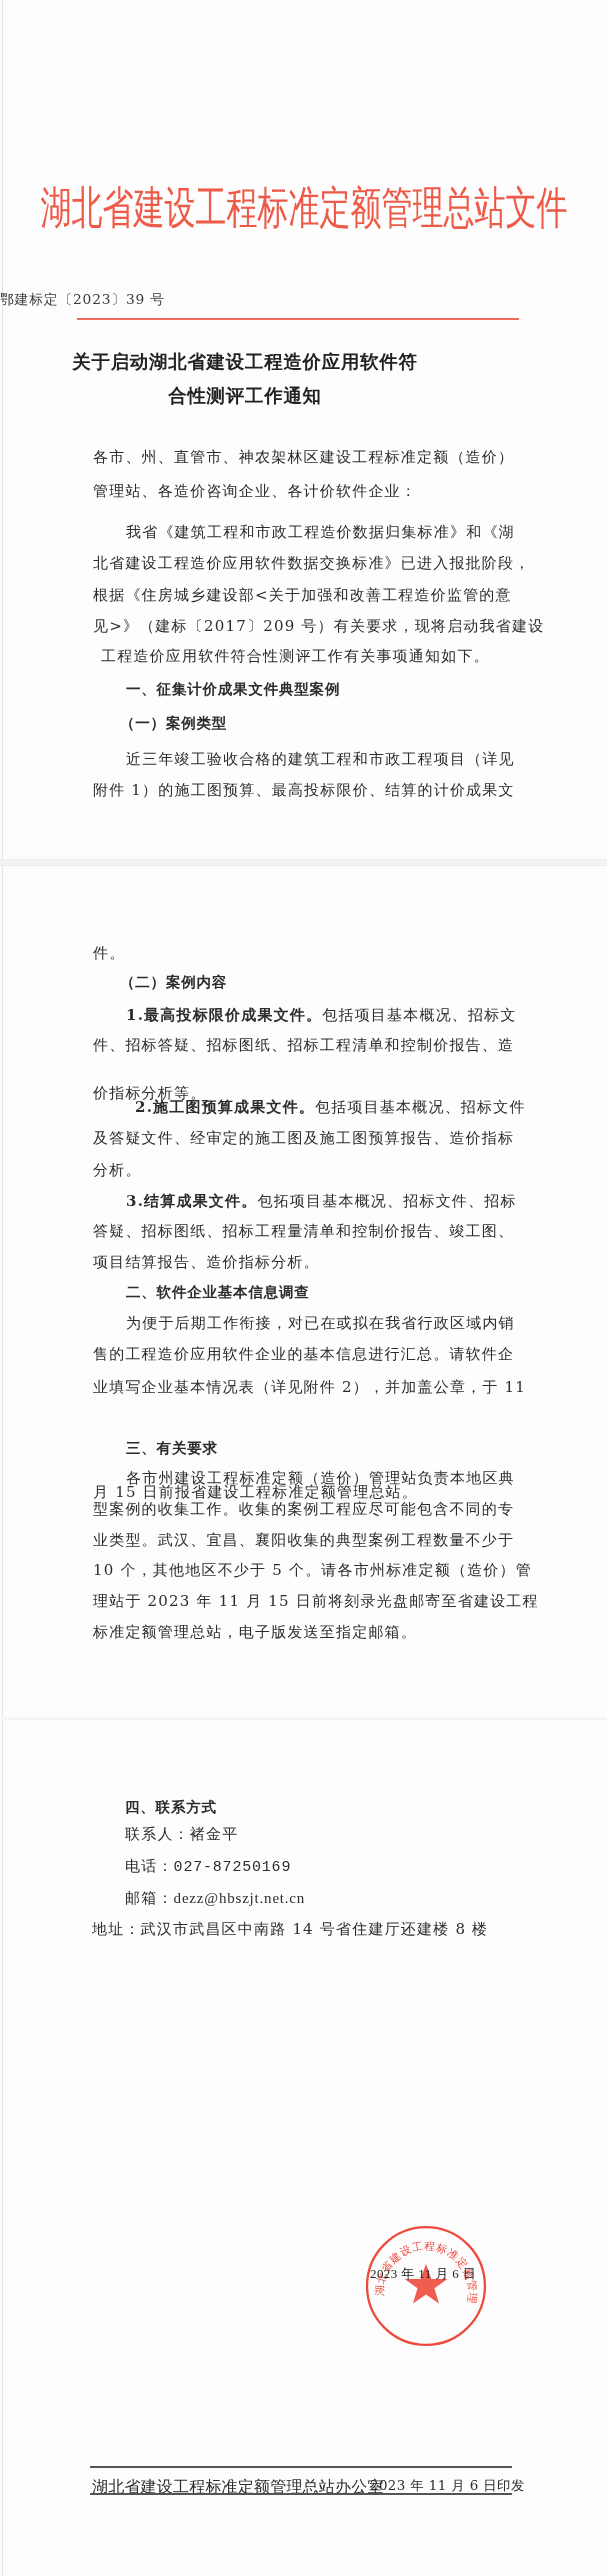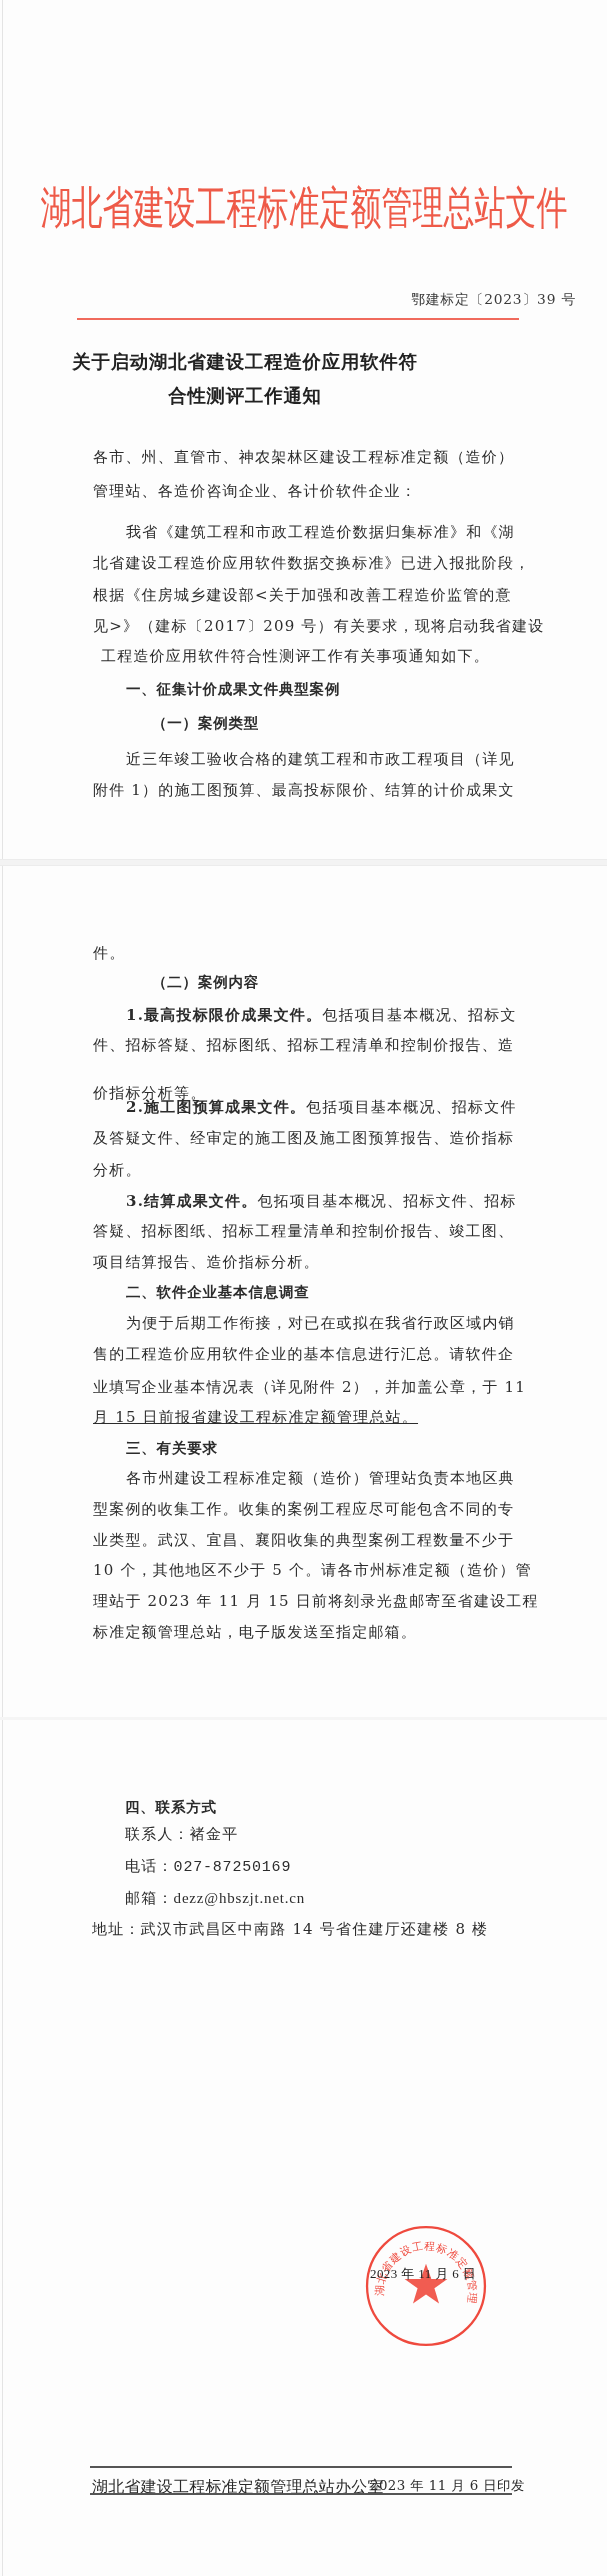--- a/index.html
+++ b/index.html
@@ -10,27 +10,27 @@
     color: #2a2a2a;
   }
   .page-edge { position: absolute; left: 1.5px; width: 0.8px; background: #e4e4e4; }
   .abs { position: absolute; white-space: nowrap; }
   .red-header {
     left: 0; width: 608px; top: 178px; text-align: center;
     font-size: 31px; color: #ee5a48; letter-spacing: 0px;
     font-family: "DejaVu Sans", "Liberation Sans", sans-serif;
     transform: scaleY(1.45); transform-origin: top center;
   }
-  .doc-no { left: 0; width: 576px; top: 291px; text-align: right; font-size: 13.8px; color: #3a3a3a; letter-spacing: 0.8px; }
+  .doc-no { left: 0; width: 576px; top: 291px; text-align: left; font-size: 13.8px; color: #3a3a3a; letter-spacing: 0.8px; }
   .red-rule { left: 77px; width: 442px; top: 318px; height: 1.5px; background: #f06a5c; }
   .title { left: 0; width: 490px; text-align: center; font-size: 18.4px; font-weight: bold; color: #222; letter-spacing: 0.8px; }
   .line { left: 93px; font-size: 15px; letter-spacing: 1.2px; color: #2c2c2c; }
   .indent { left: 126px; }
   .h1 { font-weight: bold; font-family: "DejaVu Sans", "Liberation Sans", sans-serif; font-size: 14.5px; letter-spacing: 0.8px; }
-  .h2 { font-weight: bold; font-family: Liberation Sans, sans-serif; font-size: 14.5px; letter-spacing: 0.8px; left: 152px; }
+  .h2 { font-weight: bold; font-family: Liberation Sans, sans-serif; font-size: 14.5px; letter-spacing: 0.8px; left: 120px; }
   .lead { font-weight: bold; }
   .page-break { left: 0; width: 608px; top: 859px; height: 4.6px; background: #f3f3f3; border-top: 0.8px solid #ececec; border-bottom: 0.8px solid #ececec; }
   .page-break2 { left: 0; width: 608px; top: 1717px; height: 3.1px; background: #f5f5f5; }
   .stamp { left: 364px; top: 2224px; width: 124px; height: 124px; }
   .sign-date { left: 370px; top: 2265px; font-size: 13px; color: #222; letter-spacing: 0.4px; font-family: "Liberation Serif", serif; }
   .footer-rule { left: 90px; width: 422px; height: 1.5px; background: #555; }
   .footer-left { left: 92px; top: 2477px; font-size: 16px; color: #2a2a2a; letter-spacing: 0.2px; }
   .footer-right { left: 370px; top: 2477px; font-size: 13.4px; color: #2a2a2a; letter-spacing: 0.4px; }
 </style>
 </head>
@@ -63,37 +63,37 @@
 <div class="abs line" style="top:944px;">件。</div>
 
 <div class="abs line h2" style="top:973px;">（二）案例内容</div>
 
 <div class="abs line indent" style="top:1006px;">
   <span class="lead">1.最高投标限价成果文件。</span><span>包括项目基本概况、招标文</span>
 </div>
 <div class="abs line" style="top:1036px;">件、招标答疑、招标图纸、招标工程清单和控制价报告、造</div>
 <div class="abs line" style="top:1084px;">价指标分析等。</div>
 
-<div class="abs line indent" style="top:1098px;">
+<div class="abs line indent" style="top:1098px;margin-left:9px;">
   <span class="lead">2.施工图预算成果文件。</span><span>包括项目基本概况、招标文件</span>
 </div>
 <div class="abs line" style="top:1129px;">及答疑文件、经审定的施工图及施工图预算报告、造价指标</div>
 <div class="abs line" style="top:1161px;">分析。</div>
 
 <div class="abs line indent" style="top:1192px;">
   <span class="lead">3.结算成果文件。</span><span>包拓项目基本概况、招标文件、招标</span>
 </div>
 <div class="abs line" style="top:1222px;">答疑、招标图纸、招标工程量清单和控制价报告、竣工图、</div>
 <div class="abs line" style="top:1253px;">项目结算报告、造价指标分析。</div>
 
 <div class="abs line indent h1" style="top:1283px;">二、软件企业基本信息调查</div>
 <div class="abs line indent" style="top:1314px;">为便于后期工作衔接，对已在或拟在我省行政区域内销</div>
 <div class="abs line" style="top:1345px;">售的工程造价应用软件企业的基本信息进行汇总。请软件企</div>
 <div class="abs line" style="top:1378px;">业填写企业基本情况表（详见附件 2），并加盖公章，于 11</div>
-<div class="abs line" style="top:1408px;text-decoration:underline;">月 15 日前报省建设工程标准定额管理总站。</div>
+<div class="abs line" style="top:1483px;">月 15 日前报省建设工程标准定额管理总站。</div>
 
 <div class="abs line indent h1" style="top:1439px;">三、有关要求</div>
 <div class="abs line indent" style="top:1469px;">各市州建设工程标准定额（造价）管理站负责本地区典</div>
 <div class="abs line" style="top:1500px;">型案例的收集工作。收集的案例工程应尽可能包含不同的专</div>
 <div class="abs line" style="top:1531px;">业类型。武汉、宜昌、襄阳收集的典型案例工程数量不少于</div>
 <div class="abs line" style="top:1561px;">10 个，其他地区不少于 5 个。请各市州标准定额（造价）管</div>
 <div class="abs line" style="top:1592px;">理站于 2023 年 11 月 15 日前将刻录光盘邮寄至省建设工程</div>
 <div class="abs line" style="top:1623px;">标准定额管理总站，电子版发送至指定邮箱。</div>
 
 <div class="abs page-break2"></div>

